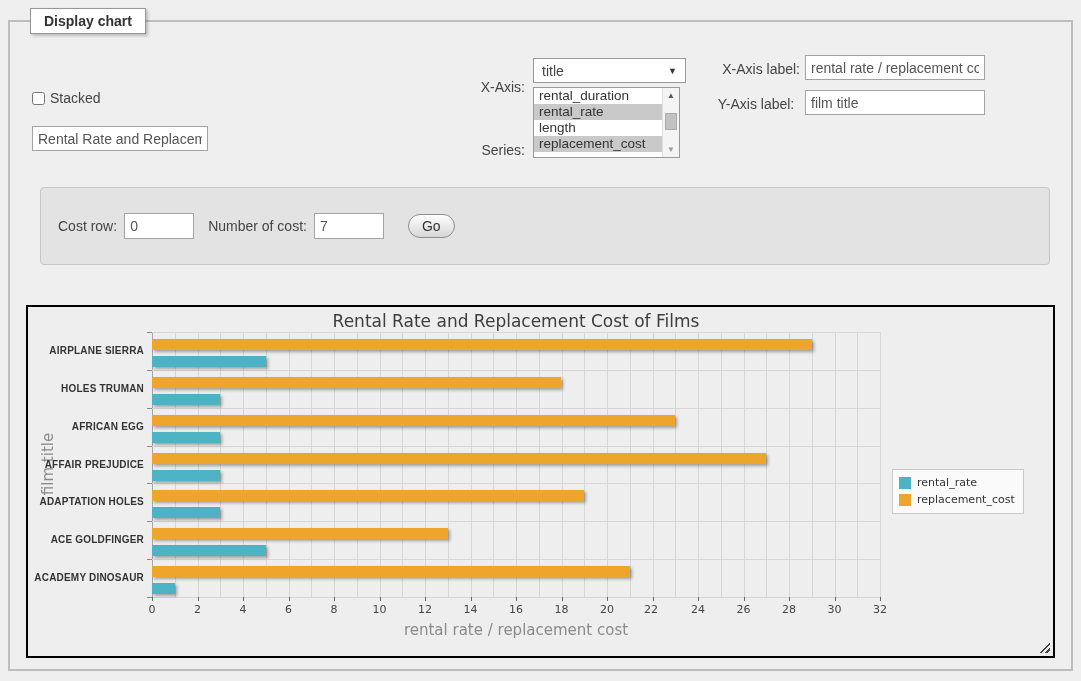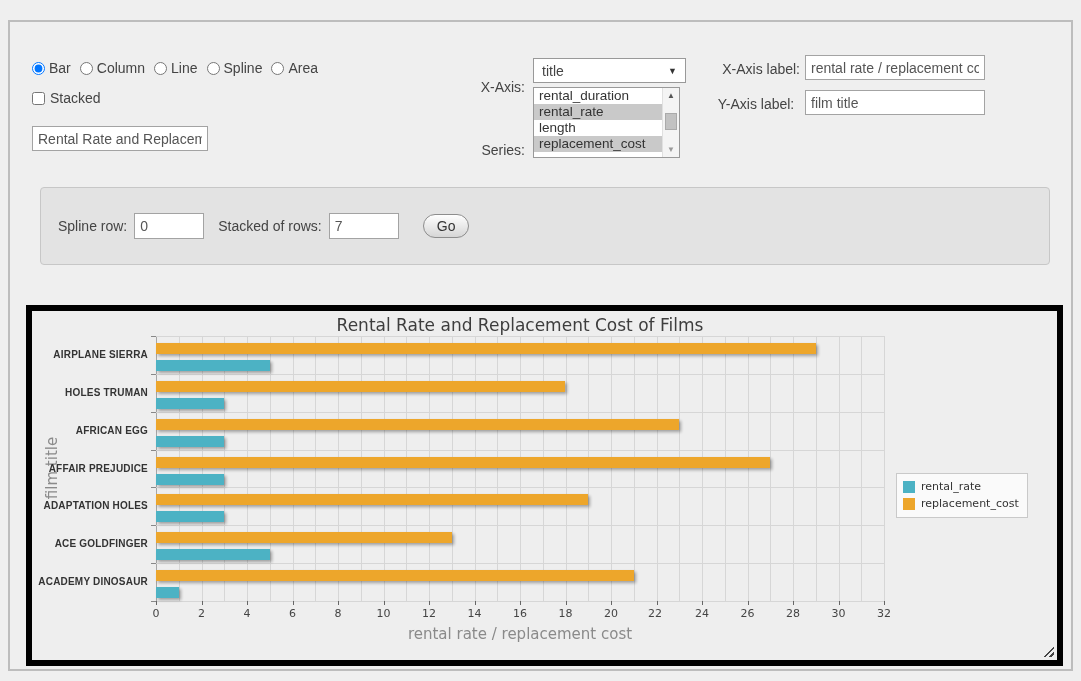--- a/index.html
+++ b/index.html
@@ -61,21 +61,21 @@
   .panel .text-input{height:26px;}
   .go-btn{
     margin-left:24px;padding:3px 13px;font-size:14px;color:#333;
     font-family:"Liberation Sans",sans-serif;
     border:1px solid #8d8d8d;border-radius:14px;
     background:linear-gradient(#fefefe,#d6d6d6);cursor:pointer;
   }
   
   .chart-box{
     position:absolute;left:16px;top:283px;width:1025px;height:349px;
-    background:#eeeeee;border:6px solid #000000;box-sizing:content-box;
+    background:#eeeeee;border:2px solid #000000;box-sizing:content-box;
   }
   .chart-title{
     position:absolute;left:124px;top:4px;width:728px;text-align:center;
     font-family:"DejaVu Sans",sans-serif;font-size:17px;color:#3d3d3d;
   }
   .plot{position:absolute;left:124px;top:25px;width:728px;height:265px;}
   .vgrid{position:absolute;top:0;bottom:0;width:1px;background:#d6d6d6;}
   .vgrid.axis{background:#a6a6a6;}
   .hgrid{position:absolute;left:0;right:0;height:1px;background:#d6d6d6;}
   .bar{position:absolute;left:0;height:11px;box-shadow:2px 2px 3px rgba(0,0,0,.33);}
@@ -100,43 +100,22 @@
   .resize-handle{
     position:absolute;right:3px;bottom:3px;width:11px;height:11px;
     background:repeating-linear-gradient(135deg,#444 0 1.5px,transparent 1.5px 4px);
     clip-path:polygon(100% 0,100% 100%,0 100%);cursor:nwse-resize;
   }
 </style>
 </head>
 <body>
 
 <div class="fieldset">
-
-  <div class="radio-row" id="radio-row">
-      <label>
-        <input type="radio" name="charttype" checked="" style="">
-        <span>Bar</span>
-      </label>
-      <label>
-        <input type="radio" name="charttype" style="">
-        <span>Column</span>
-      </label>
-      <label>
-        <input type="radio" name="charttype" style="">
-        <span>Line</span>
-      </label>
-      <label>
-        <input type="radio" name="charttype" style="">
-        <span>Spline</span>
-      </label>
-      <label>
-        <input type="radio" name="charttype" style="">
-        <span>Area</span>
-      </label>
-    </div>
+  <div class="legend-box">Display chart</div>
+
 
   <div class="check-row">
     <input type="checkbox" id="stacked-cb" style="">
     <span>Stacked</span>
   </div>
 
   <input class="text-input" id="title-input" value="Rental Rate and Replacemer" style="">
 
   <div class="field-label" style="left:440px;top:41px;width:75px;margin-top:16px;">X-Axis:</div>
   <div class="select">
@@ -156,23 +135,23 @@
       <div class="item">length</div>
       <div class="item selected">replacement_cost</div>
     </div>
 
   <div class="field-label" style="left:702px;top:39px;width:88px;">X-Axis label:</div>
   <input class="text-input abs" style="left: 795px; top: 33px; width: 180px;" value="rental rate / replacement cost">
   <div class="field-label" style="left:702px;top:74px;width:88px;text-align:center;">Y-Axis label:</div>
   <input class="text-input abs" style="left: 795px; top: 68px; width: 180px;" value="film title">
 
   <div class="panel">
-    <span>Spline row:</span>
+    <span>Cost row:</span>
     <input class="text-input" style="width: 70px; margin-left: 7px;" value="0">
-    <span style="margin-left:14px;">Stacked of rows:</span>
+    <span style="margin-left:14px;">Number of cost:</span>
     <input class="text-input" style="width: 70px; margin-left: 7px;" value="7">
     <button class="go-btn">Go</button>
   </div>
 
   <div class="chart-box">
     <div class="chart-title">Rental Rate and Replacement Cost of Films</div>
     <div class="yaxis-title">film title</div>
     <div class="plot" id="plot">
         <div class="vgrid axis" style="left: 0px;"></div>
         <div class="vgrid" style="left: 22.75px;"></div>

